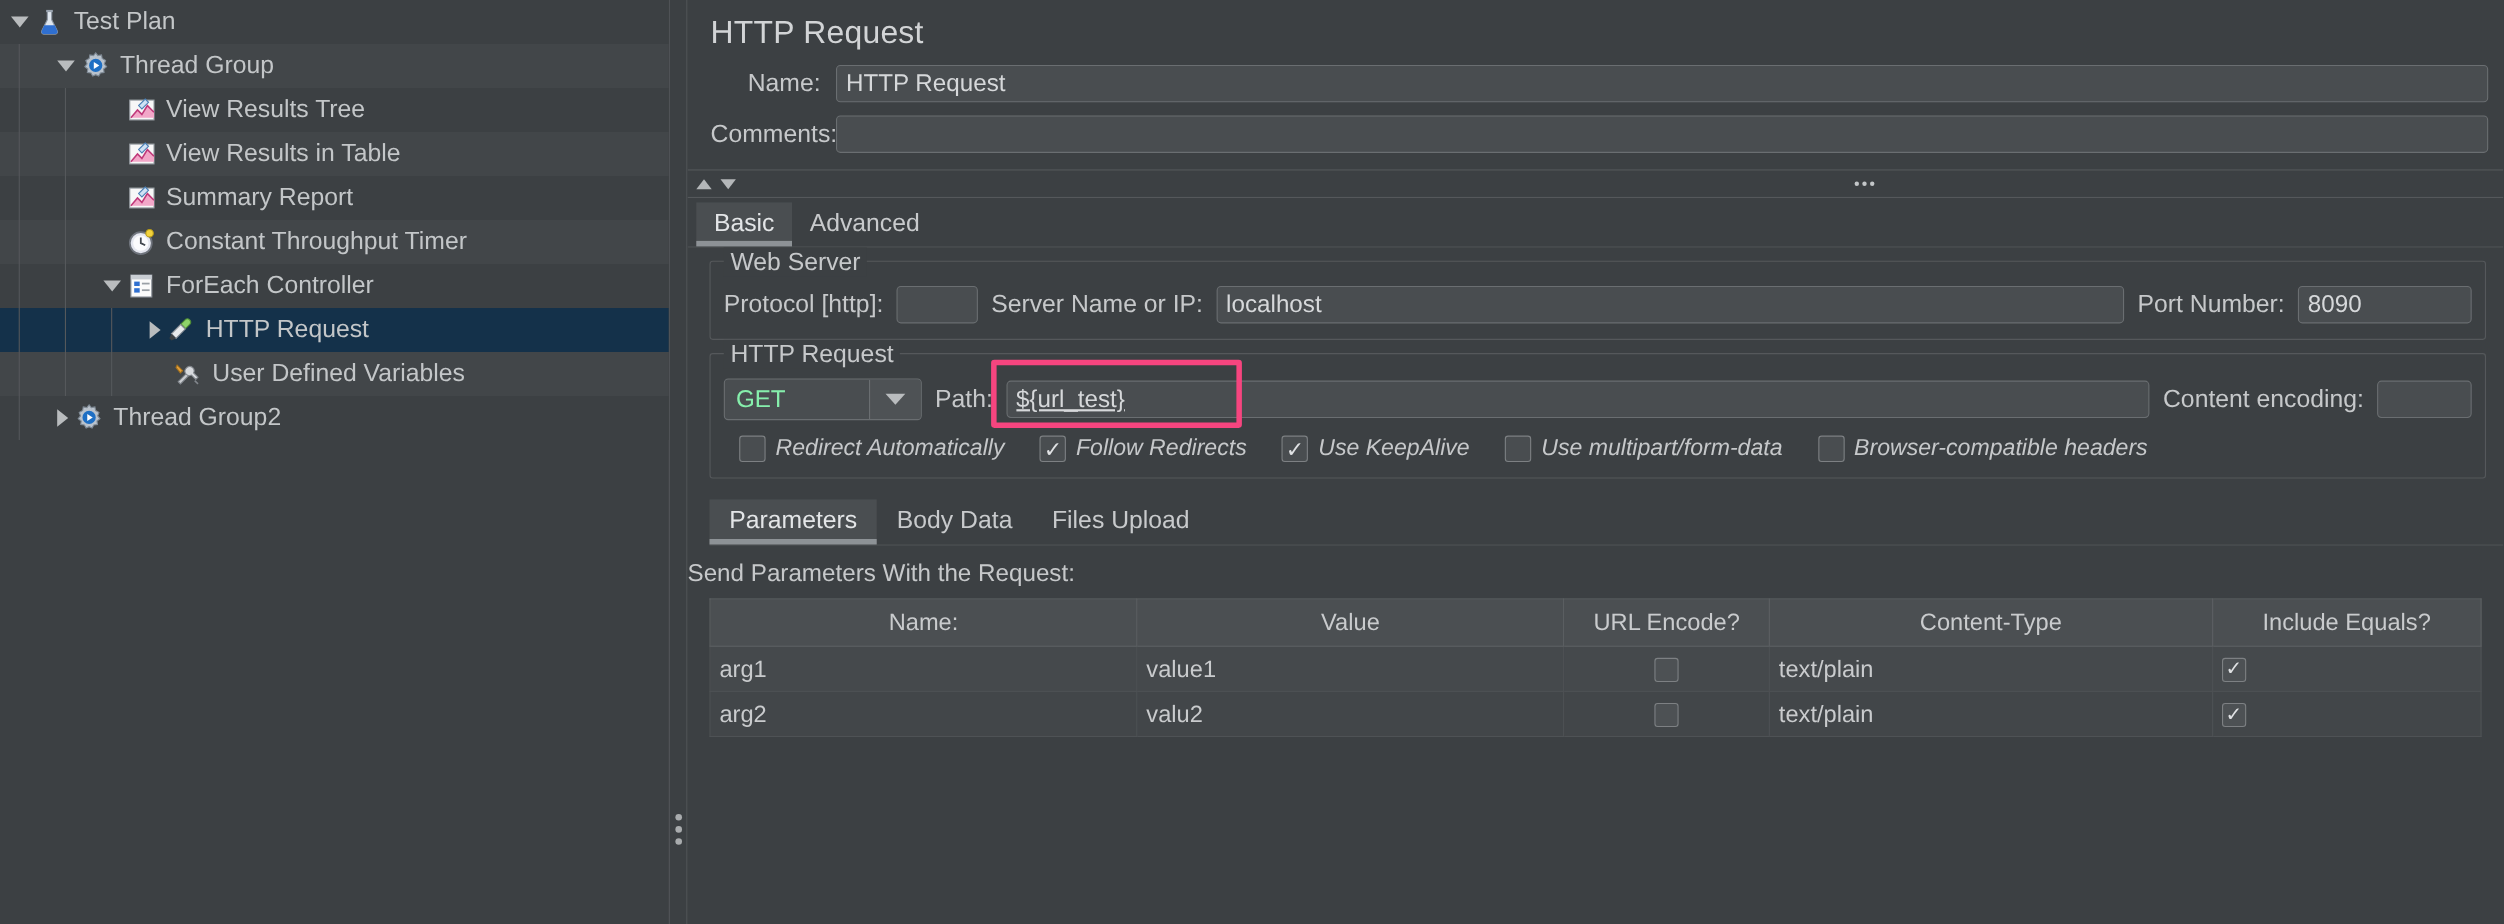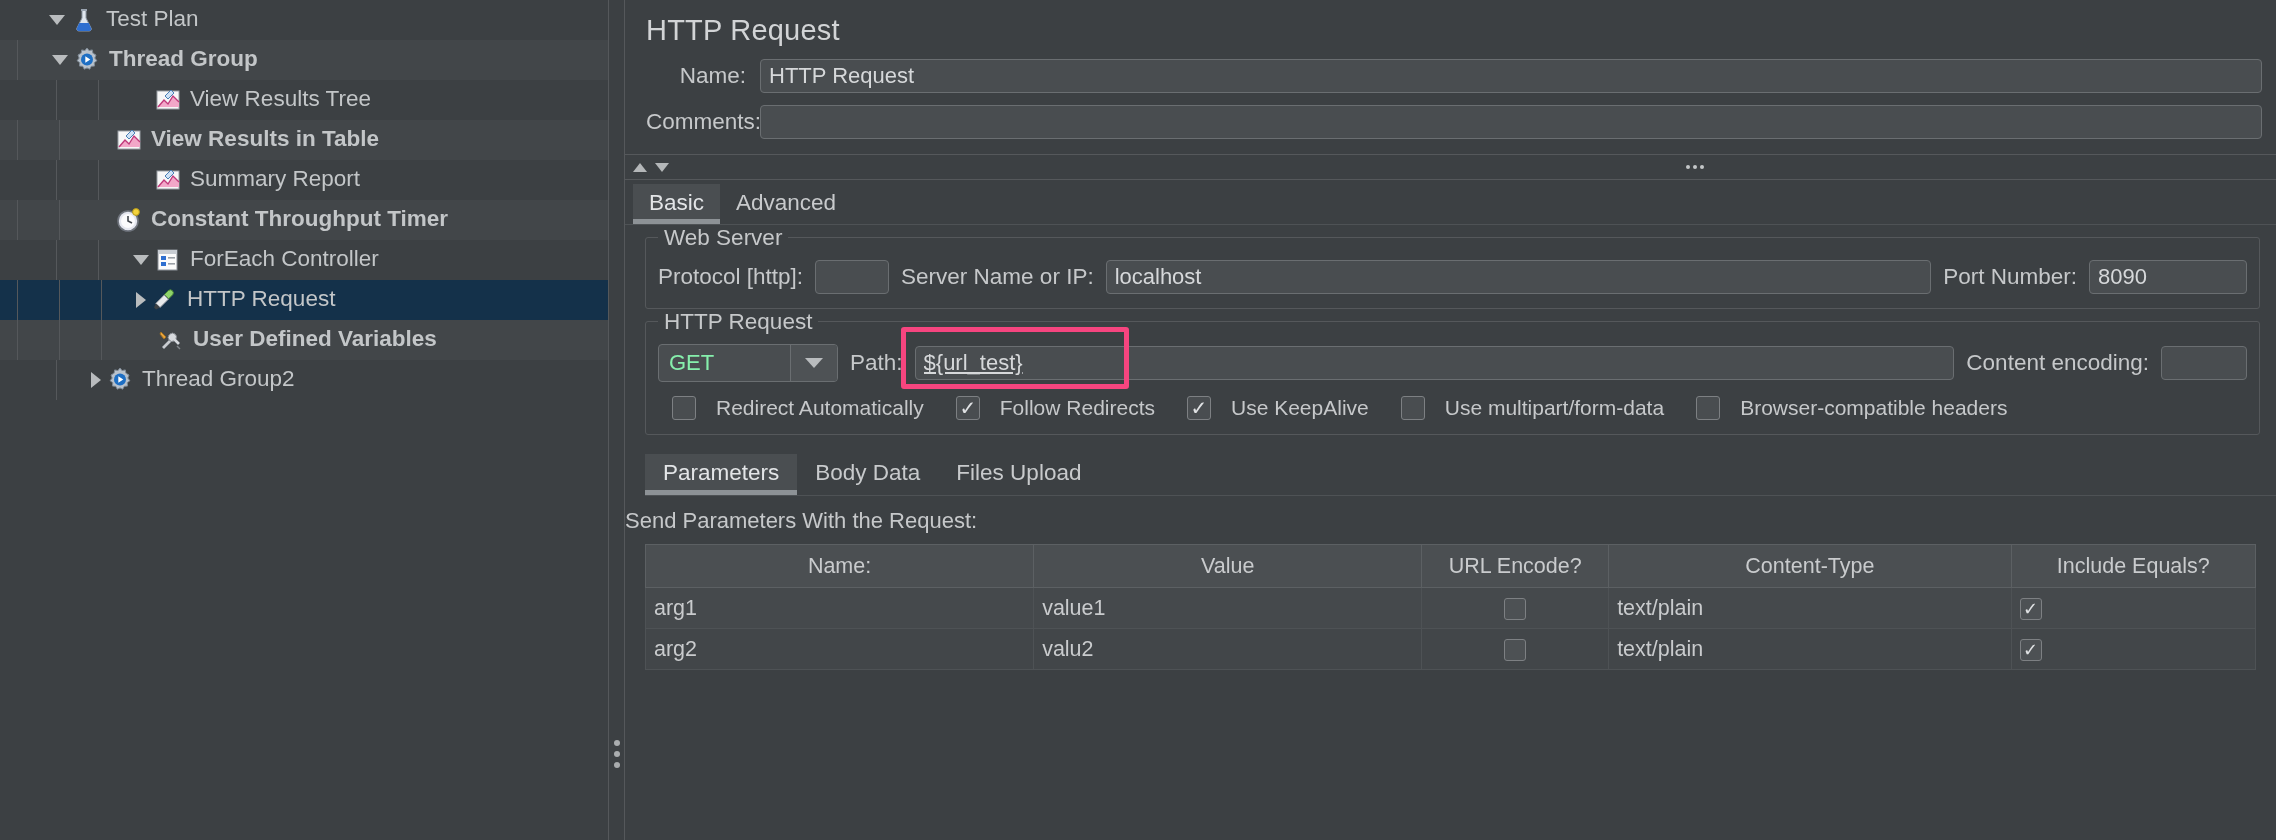--- a/index.html
+++ b/index.html
@@ -38,22 +38,22 @@
   .tree-row {
     height: 40px;
     display: flex;
     align-items: center;
     position: relative;
     box-sizing: border-box;
     font-size: 22.5px;
     color: #c3c6c8;
     white-space: nowrap;
   }
-  .tree-row.alt { background: #424649; font-weight: bold; }
-  .tree-row.base { background: #3c4043; margin-left: 39px; }
+  .tree-row.alt { background: #424649; }
+  .tree-row.base { background: #3c4043; }
   .tree-row.selected { background: #14314a; }
 
   
   .guide {
     position: absolute;
     top: 0;
     bottom: 0;
     width: 1px;
     background: #55585b;
   }
@@ -294,21 +294,21 @@
   }
 
   .checkrow {
     display: flex;
     align-items: center;
     gap: 10px;
     margin-top: 14px;
     padding-left: 14px;
     flex-wrap: nowrap;
   }
-  .cb-item { display: flex; align-items: center; gap: 20px; margin-right: 22px; }
+  .cb-item { display: flex; align-items: center; gap: 9px; margin-right: 22px; font-style: italic; }
   .cb {
     width: 24px; height: 24px;
     border: 1px solid #7d8083;
     border-radius: 3px;
     background: #494d50;
     display: flex;
     align-items: center;
     justify-content: center;
     box-sizing: border-box;
     flex: 0 0 24px;

